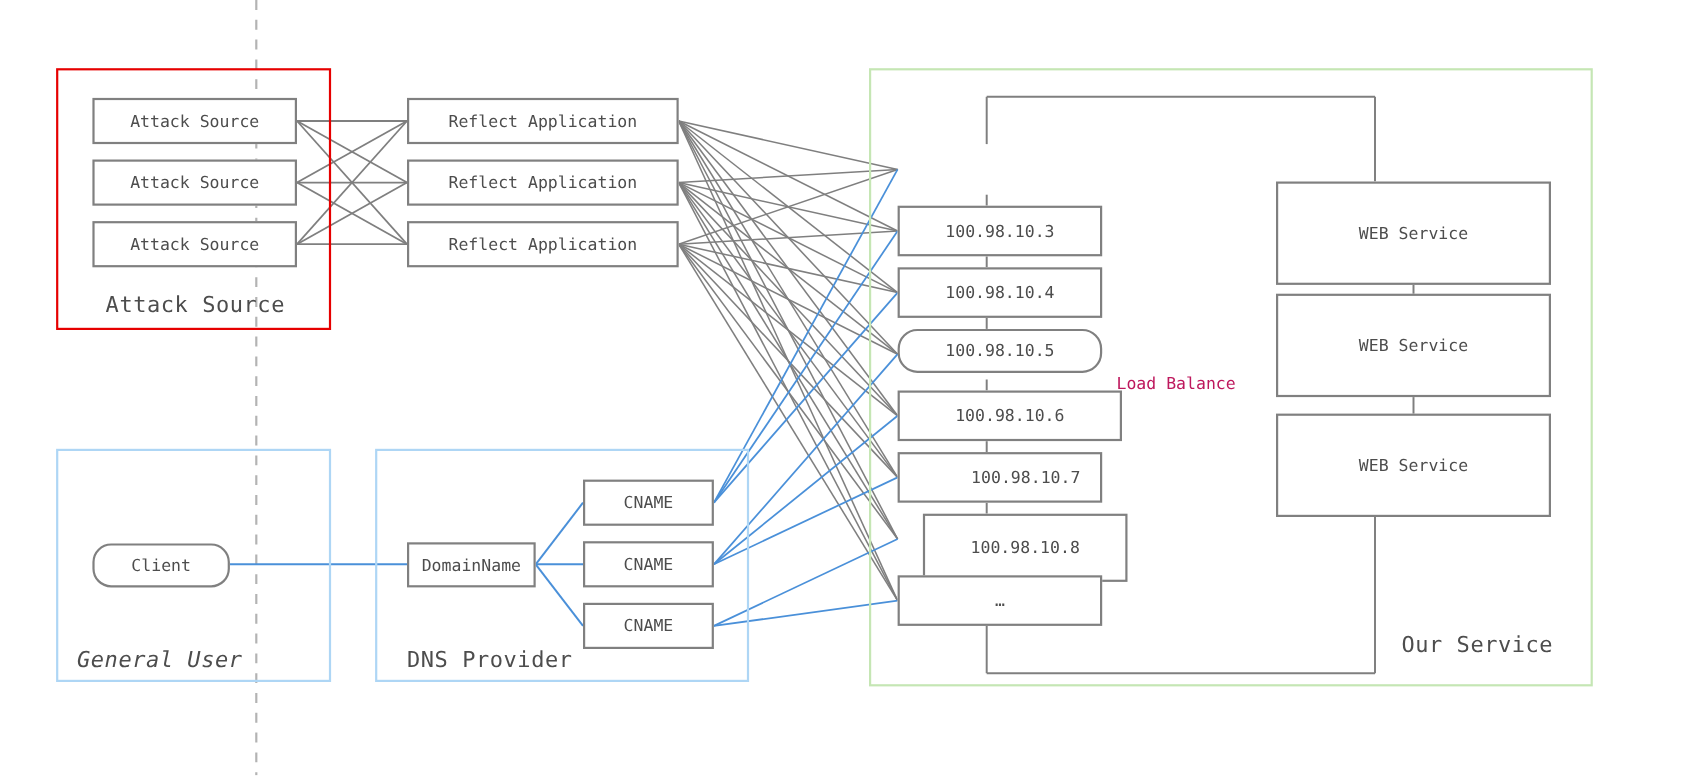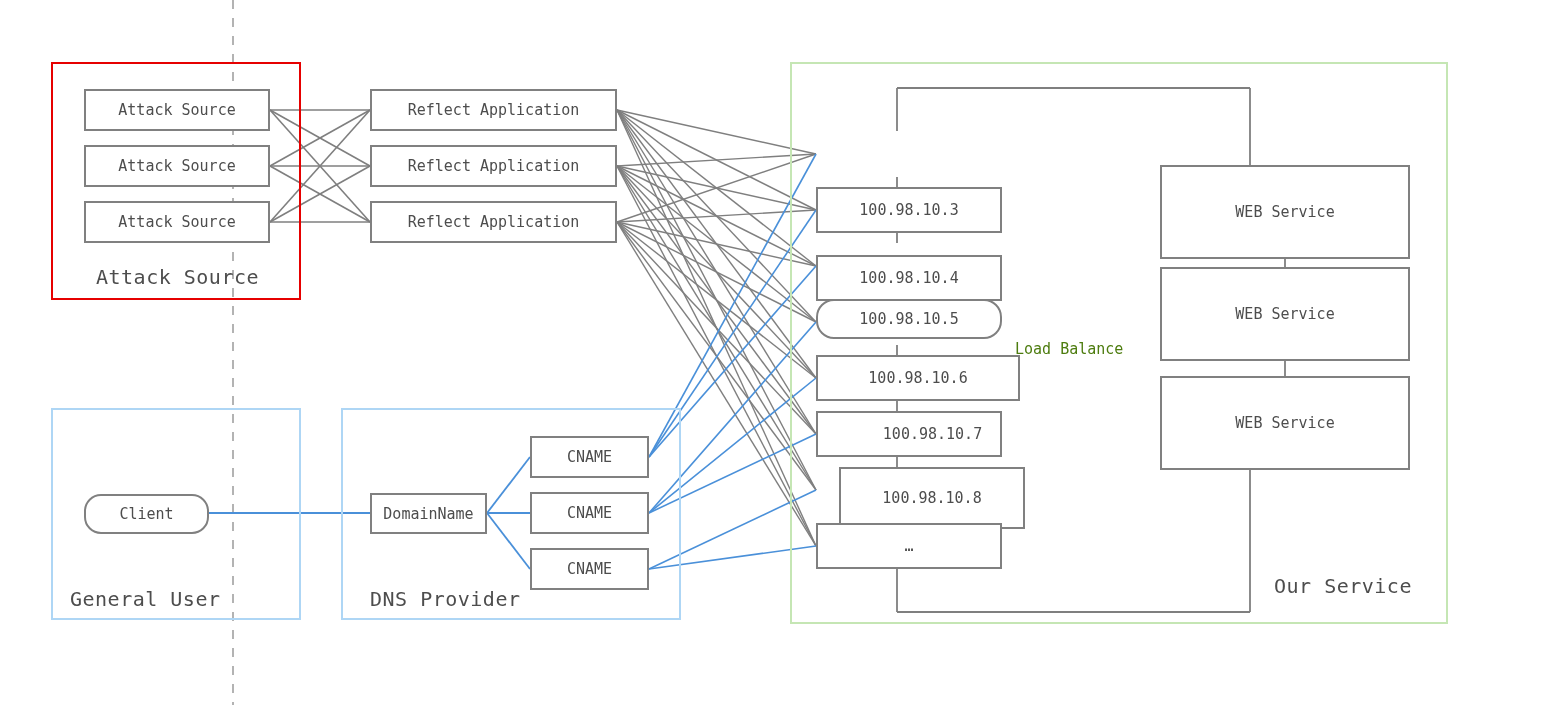--- a/index.html
+++ b/index.html
@@ -41,21 +41,21 @@
     background: #ffffff;
     color: #4d4d4d;
     font-size: 15px;
     display: flex;
     align-items: center;
     justify-content: center;
     white-space: nowrap;
   }
   .plain-label {
     position: absolute;
-    color: #4d7c0f;
+    color: #be185d;
     font-size: 15px;
     white-space: nowrap;
   }
 </style>
 </head>
 <body>
 
 <div id="canvas">
 
   <svg class="wires" viewBox="0 0 1541 705">
@@ -165,21 +165,21 @@
     <span>Reflect Application</span>
   </div>
   <div class="node" style="left:370px; top:145px; width:247px; height:42px;">
     <span>Reflect Application</span>
   </div>
   <div class="node" style="left:370px; top:201px; width:247px; height:42px;">
     <span>Reflect Application</span>
   </div>
 
   <div class="group-box" style="left:51px; top:408px; width:250px; height:212px; border:2px solid #aed6f5;"></div>
-  <div class="group-label" style="left:70px; top:587px;">General User</div>
+  <div class="group-label" style="left:70px; top:587px;font-style:italic;">General User</div>
 
   <div class="node" style="left:84px; top:494px; width:125px; height:40px;border-radius:17px;">
     <span>Client</span>
   </div>
 
   <div class="group-box" style="left:341px; top:408px; width:340px; height:212px; border:2px solid #aed6f5;"></div>
   <div class="group-label" style="left:370px; top:587px;text-align:right;">DNS Provider</div>
 
   <div class="node" style="left:370px; top:493px; width:117px; height:41px;">
     <span>DomainName</span>
@@ -194,21 +194,21 @@
   <div class="node" style="left:530px; top:548px; width:119px; height:42px;">
     <span>CNAME</span>
   </div>
 
   <div class="group-box" style="left:790px; top:62px; width:658px; height:562px; border:2px solid #c5e6b4;"></div>
   <div class="group-label" style="left:1274px; top:574px;">Our Service</div>
 
   <div class="node" style="left:816px; top:187px; width:186px; height:46px;">
     <span>100.98.10.3</span>
   </div>
-  <div class="node" style="left:816px; top:243px; width:186px; height:46px;margin-top:12px;">
+  <div class="node" style="left:816px; top:243px; width:186px; height:46px;">
     <span>100.98.10.4</span>
   </div>
   <div class="node" style="left:816px; top:299px; width:186px; height:40px;border-radius:18px;">
     <span>100.98.10.5</span>
   </div>
   <div class="node" style="left:816px; top:355px; width:204px; height:46px;">
     <span>100.98.10.6</span>
   </div>
   <div class="node" style="left:816px; top:411px; width:186px; height:46px;padding-left:47px;">
     <span>100.98.10.7</span>

